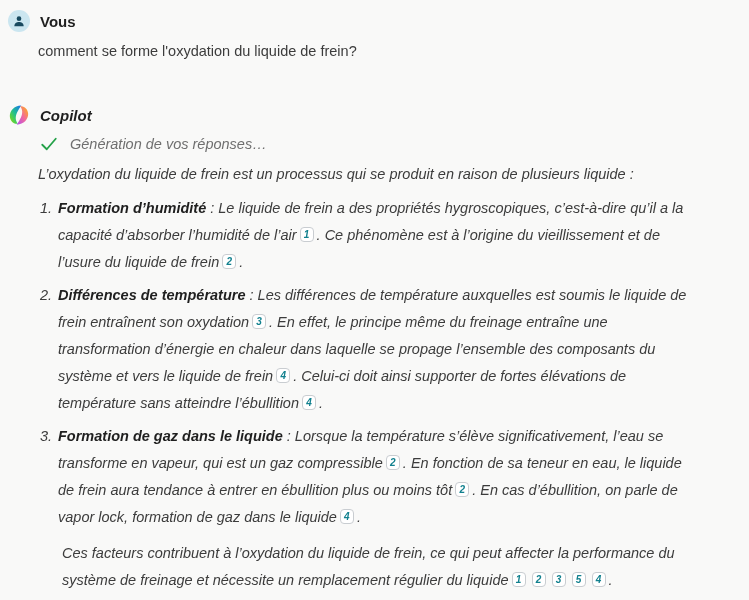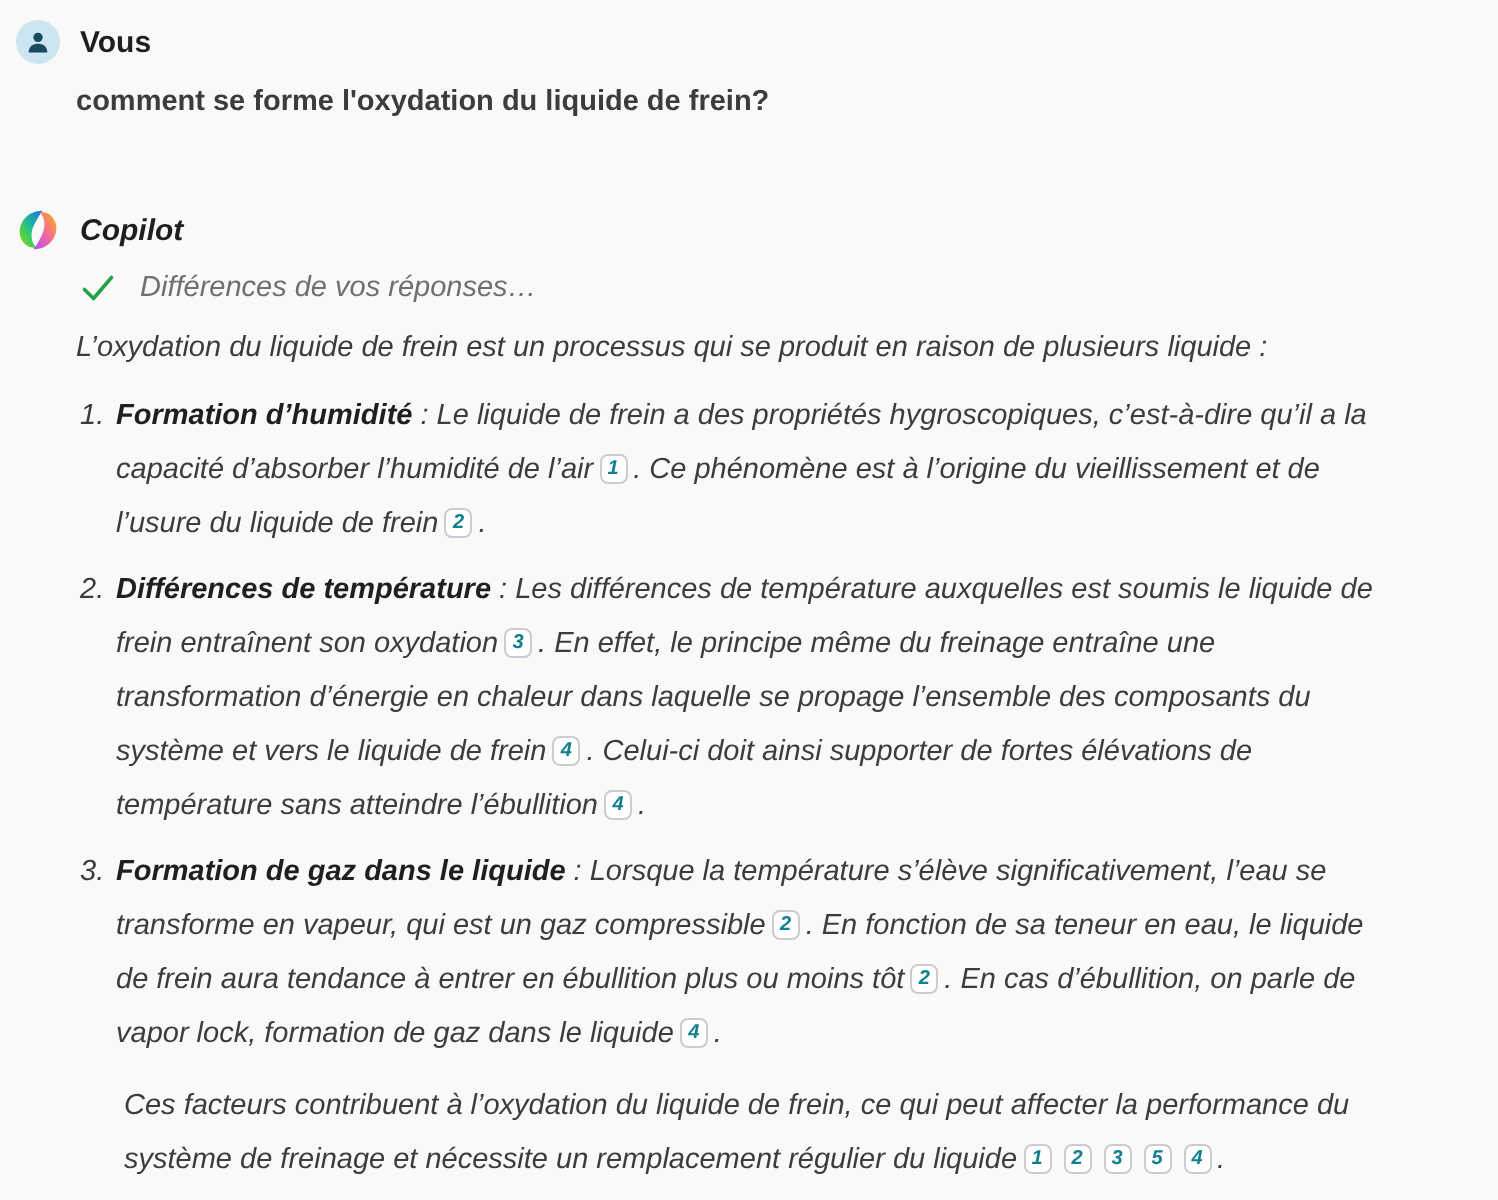--- a/index.html
+++ b/index.html
@@ -11,21 +11,21 @@
     font-size: 14.5px;
     padding-top: 10px;
   }
   .msg-header { display: flex; align-items: center; gap: 10px; padding-left: 8px; }
   .avatar {
     width: 22px; height: 22px; border-radius: 50%;
     background: #cbe6f0; display: flex; align-items: center; justify-content: center;
     flex: 0 0 22px;
   }
   .speaker-name { font-weight: 700; font-size: 15px; color: #1f1f1f; }
-  .question-text { margin: 11px 38px 0 38px; color: #3c3c3c; font-weight: bold; }
+  .question-text { margin: 11px 38px 0 38px; color: #3c3c3c; }
 
   .copilot-section { margin-top: 45px; font-style: italic; }
   .copilot-logo { width: 22px; height: 22px; flex: 0 0 22px; }
 
   .status-row { display: flex; align-items: center; gap: 12px; margin: 9px 0 0 40px; }
   .status-text { color: #6f6f6f; font-size: 14.5px; }
 
   .answer { margin: 8px 38px 0 38px; line-height: 27px; max-width: 675px; }
   .intro { margin-bottom: 7px; }
 
@@ -78,21 +78,21 @@
       <path d="M14.5 1.5 C6.5 1.5 2 7.5 2 13 C2 18 6 22.5 11 21.5 C7.8 18.5 7.9 13.2 9.9 9.2 C11.3 6.2 12.9 3.6 14.5 1.5 Z" fill="url(#cpl1)"></path>
       <path d="M9.5 22.5 C17.5 22.5 22 16.5 22 11 C22 6 18 1.5 13 2.5 C16.2 5.5 16.1 10.8 14.1 14.8 C12.7 17.8 11.1 20.4 9.5 22.5 Z" fill="url(#cpl2)"></path>
     </svg>
     <span class="speaker-name">Copilot</span>
   </div>
 
   <div class="status-row">
     <svg width="18" height="18" viewBox="0 0 24 24">
       <path d="M3 13 L9 19 L21 5" fill="none" stroke="#24a148" stroke-width="2.4" stroke-linecap="round" stroke-linejoin="round"></path>
     </svg>
-    <span class="status-text">Différences de vos réponses…</span>
+    <span class="status-text">Génération de vos réponses…</span>
   </div>
 
   <div class="answer">
     <div class="intro">L’oxydation du liquide de frein est un processus qui se produit en raison de plusieurs liquide :</div>
     <div id="answer-list">
         <div class="li"><span class="li-num">1.</span><b>Formation d’humidité</b> : Le liquide de frein a des propriétés hygroscopiques, c’est-à-dire qu’il a la capacité d’absorber l’humidité de l’air<span class="cite">1</span>. Ce phénomène est à l’origine du vieillissement et de l’usure du liquide de frein<span class="cite">2</span>.</div>
         <div class="li"><span class="li-num">2.</span><b>Différences de température</b> : Les différences de température auxquelles est soumis le liquide de frein entraînent son oxydation<span class="cite">3</span>. En effet, le principe même du freinage entraîne une transformation d’énergie en chaleur dans laquelle se propage l’ensemble des composants du système et vers le liquide de frein<span class="cite">4</span>. Celui-ci doit ainsi supporter de fortes élévations de température sans atteindre l’ébullition<span class="cite">4</span>.</div>
         <div class="li"><span class="li-num">3.</span><b>Formation de gaz dans le liquide</b> : Lorsque la température s’élève significativement, l’eau se transforme en vapeur, qui est un gaz compressible<span class="cite">2</span>. En fonction de sa teneur en eau, le liquide de frein aura tendance à entrer en ébullition plus ou moins tôt<span class="cite">2</span>. En cas d’ébullition, on parle de vapor lock, formation de gaz dans le liquide<span class="cite">4</span>.</div>
       </div>
     <div id="conclusion" class="conclusion">Ces facteurs contribuent à l’oxydation du liquide de frein, ce qui peut affecter la performance du système de freinage et nécessite un remplacement régulier du liquide<span class="cite">1</span><span class="cite">2</span><span class="cite">3</span><span class="cite">5</span><span class="cite">4</span>.</div>

